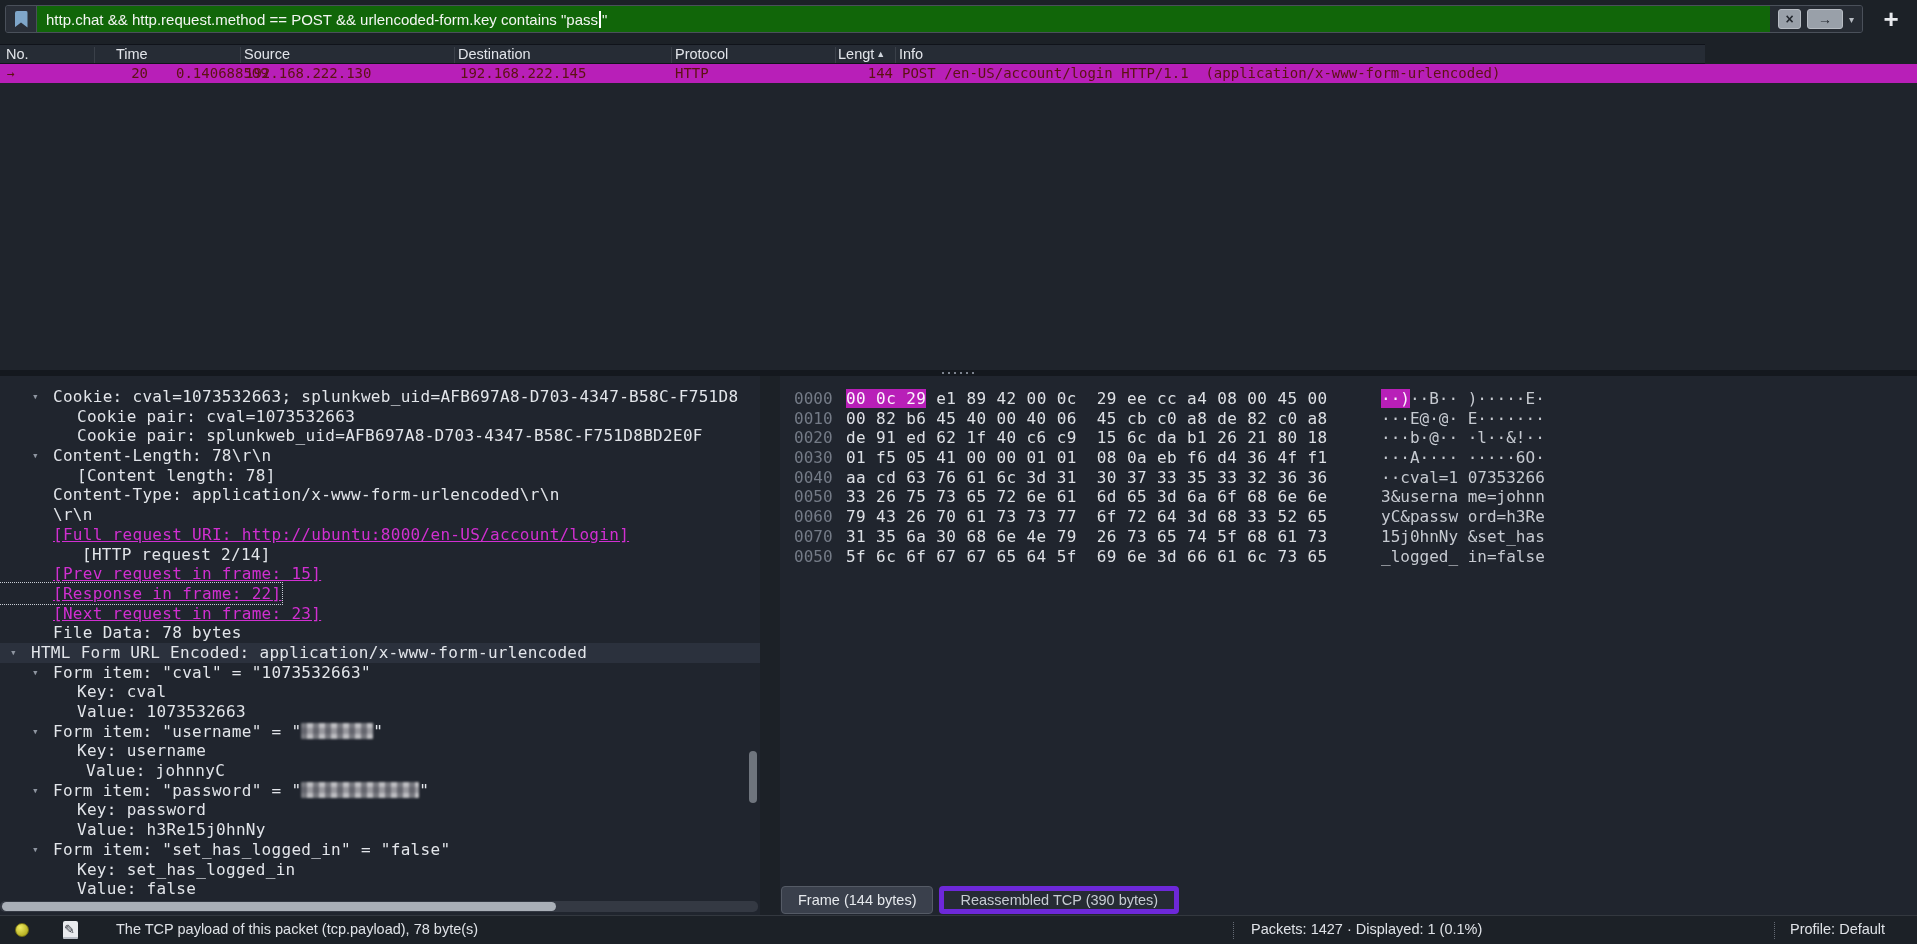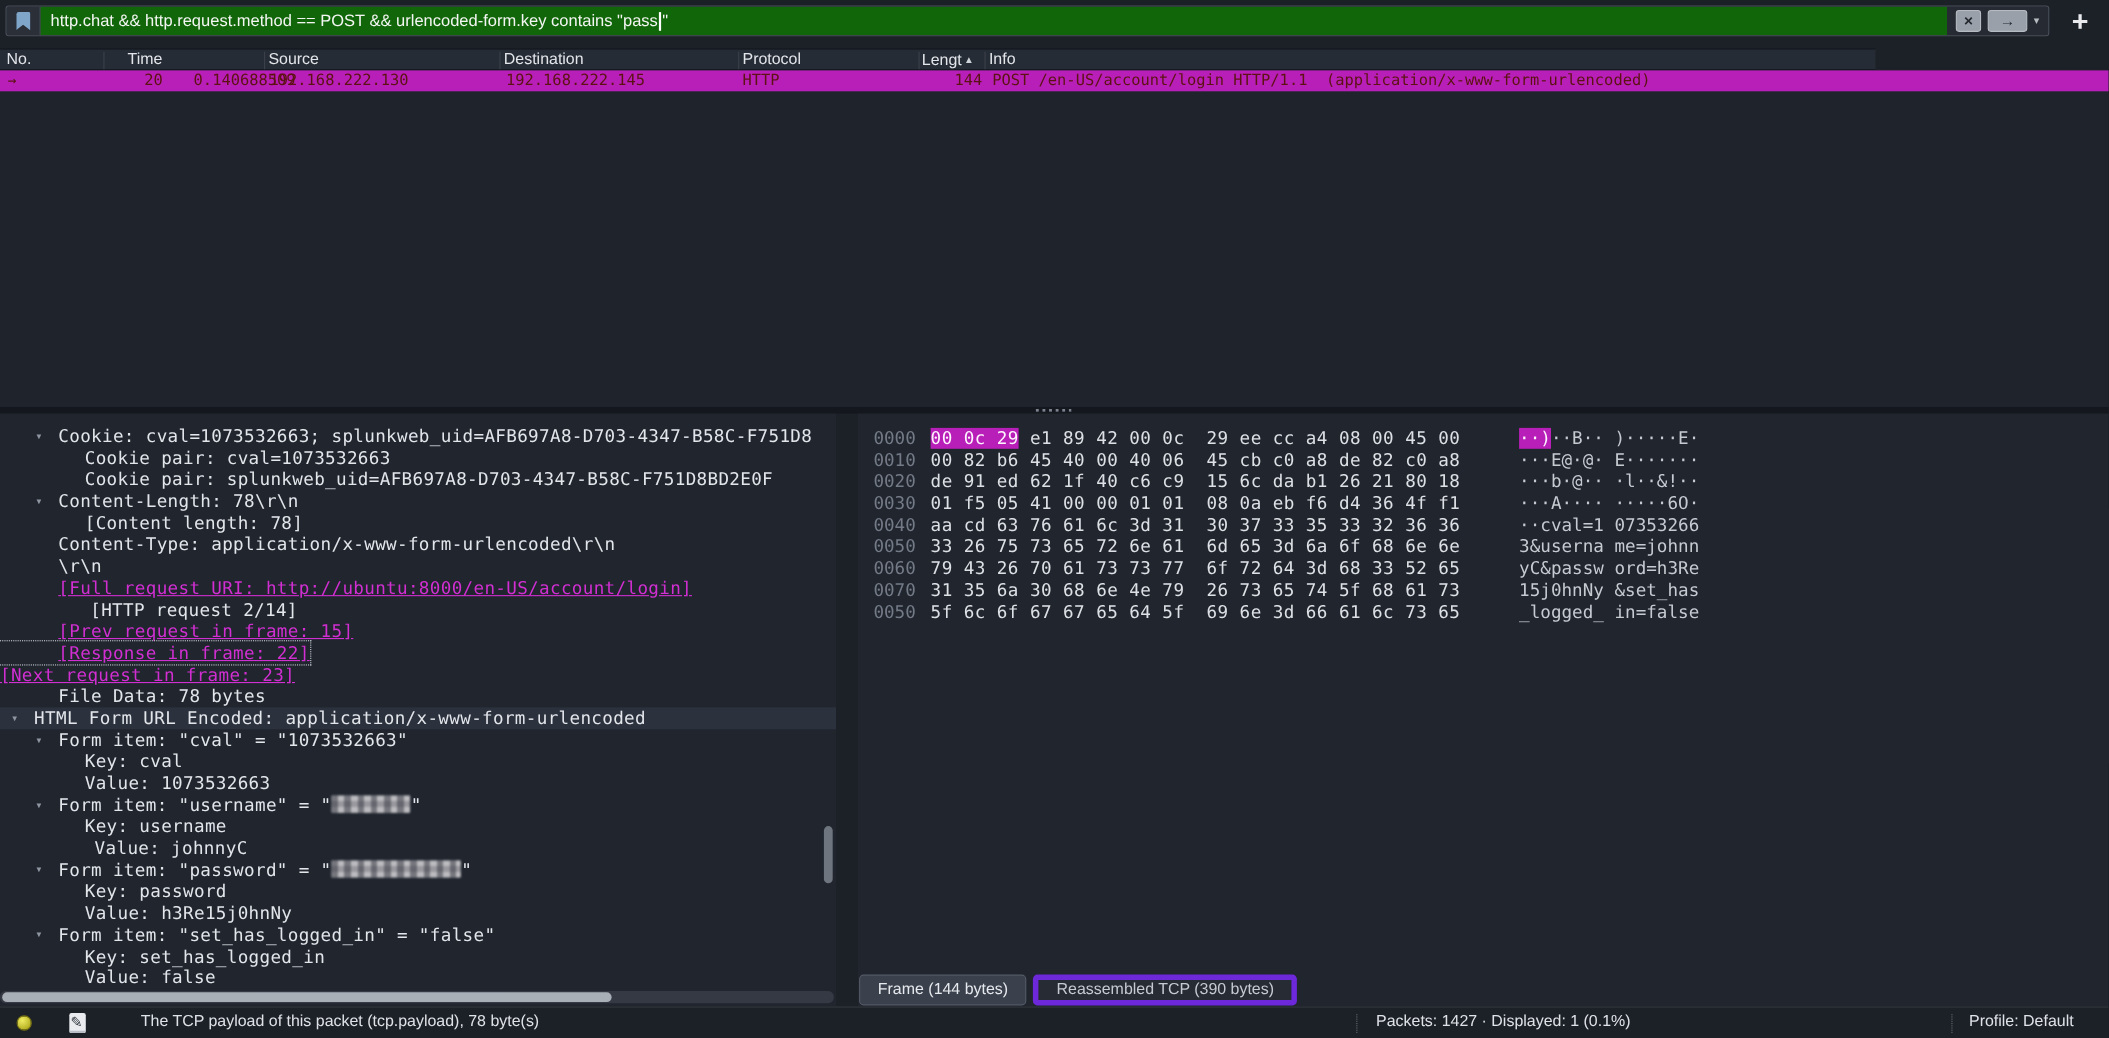--- a/index.html
+++ b/index.html
@@ -80,21 +80,21 @@
   .tab.inactive{background:#262b34;border:5px solid #6d28d9;color:#c6cbd2}
 
   
   #status{position:absolute;left:0;top:915px;width:1917px;height:29px;background:#1c2127;border-top:1px solid #33383f}
   #expert-dot{position:absolute;left:15px;top:7px;width:14px;height:14px;border-radius:50%;
     background:radial-gradient(circle at 35% 30%,#f0ec62,#b9b326 70%,#8a8515);border:1px solid #777214}
   #annot-icon{position:absolute;left:63px;top:5px;width:15px;height:18px;background:#e9ebee;border-radius:2px;
     box-shadow:inset 0 -11px 0 -9px #b9bec6,inset 0 -5px 0 -4px #e9ebee}
   #annot-icon::after{content:"✎";position:absolute;left:1px;top:1px;font-size:13px;color:#2d323a}
   .stext{position:absolute;top:5px;font-size:14.5px;color:#dfe2e7;white-space:pre}
-  #status-msg{left:128px}
+  #status-msg{left:116px}
   #status-packets{left:1251px}
   #status-profile{left:1790px}
   .dotsep{position:absolute;top:6px;width:1px;height:17px;border-left:1px dotted #656b75}
 </style>
 </head>
 <body>
 
 <div id="filter-bar">
   <div id="bookmark-box">
     <div class="bookmark"></div>
@@ -142,21 +142,21 @@
       <div class="trow"><span style="padding-left: 77px;">Cookie pair: cval=1073532663</span></div>
       <div class="trow"><span style="padding-left: 77px;">Cookie pair: splunkweb_uid=AFB697A8-D703-4347-B58C-F751D8BD2E0F</span></div>
       <div class="trow"><span class="arr" style="left: 32px;">▾</span><span style="padding-left: 53px;">Content-Length: 78\r\n</span></div>
       <div class="trow"><span style="padding-left: 77px;">[Content length: 78]</span></div>
       <div class="trow"><span style="padding-left: 53px;">Content-Type: application/x-www-form-urlencoded\r\n</span></div>
       <div class="trow"><span style="padding-left: 53px;">\r\n</span></div>
       <div class="trow"><span class="link" style="padding-left: 53px;">[Full request URI: http://ubuntu:8000/en-US/account/login]</span></div>
       <div class="trow"><span style="padding-left: 53px; margin-left: 29px;">[HTTP request 2/14]</span></div>
       <div class="trow"><span class="link" style="padding-left: 53px;">[Prev request in frame: 15]</span></div>
       <div class="trow"><span class="link fbox" style="padding-left: 53px;">[Response in frame: 22]</span></div>
-      <div class="trow"><span class="link" style="">[Next request in frame: 23]</span></div>
+      <div class="trow"><span class="link" style="padding-left: 53px;">[Next request in frame: 23]</span></div>
       <div class="trow"><span style="padding-left: 53px;">File Data: 78 bytes</span></div>
       <div class="trow selbg"><span class="arr" style="left: 10px;">▾</span><span style="padding-left: 31px;">HTML Form URL Encoded: application/x-www-form-urlencoded</span></div>
       <div class="trow"><span class="arr" style="left: 32px;">▾</span><span style="padding-left: 53px;">Form item: "cval" = "1073532663"</span></div>
       <div class="trow"><span style="padding-left: 77px;">Key: cval</span></div>
       <div class="trow"><span style="padding-left: 77px;">Value: 1073532663</span></div>
       <div class="trow"><span class="arr" style="left: 32px;">▾</span><span style="padding-left: 53px;">Form item: "username" = "<span class="redacted" style="width: 72px;"></span>"</span></div>
       <div class="trow"><span style="padding-left: 77px;">Key: username</span></div>
       <div class="trow"><span style="padding-left: 86px;">Value: johnnyC</span></div>
       <div class="trow"><span class="arr" style="left: 32px;">▾</span><span style="padding-left: 53px;">Form item: "password" = "<span class="redacted" style="width: 118px;"></span>"</span></div>
       <div class="trow"><span style="padding-left: 77px;">Key: password</span></div>

